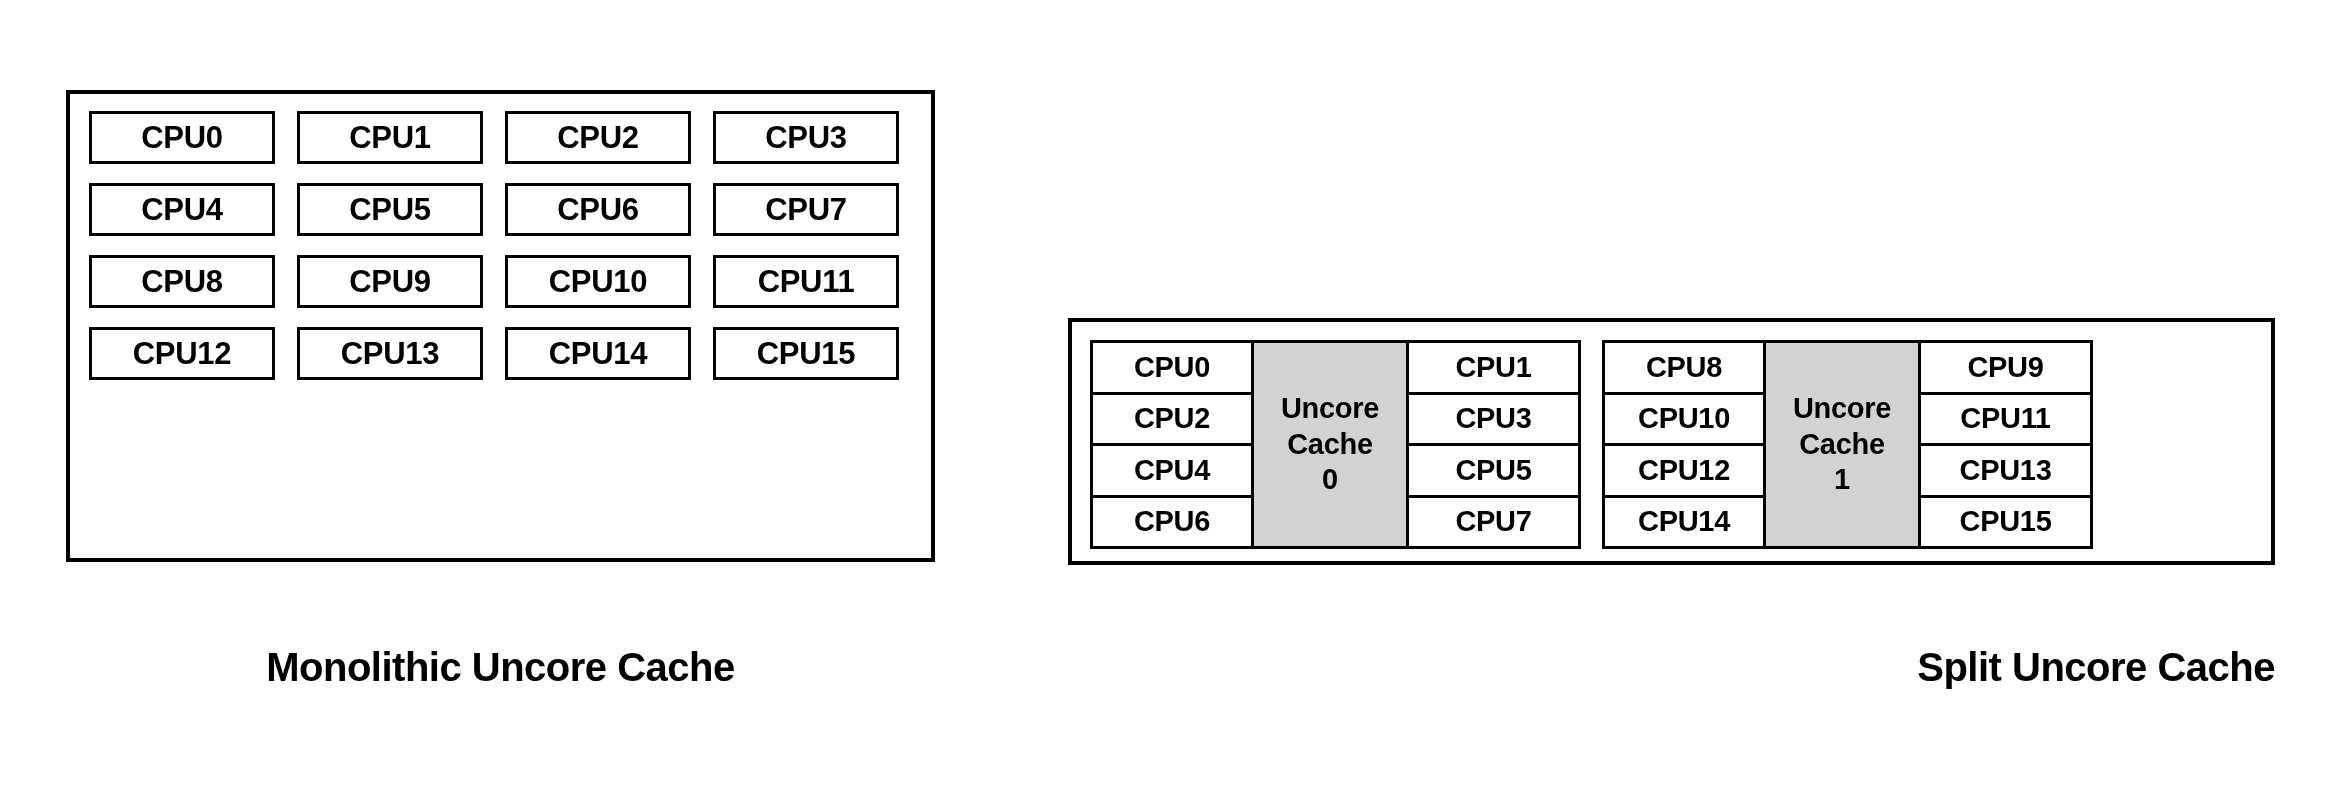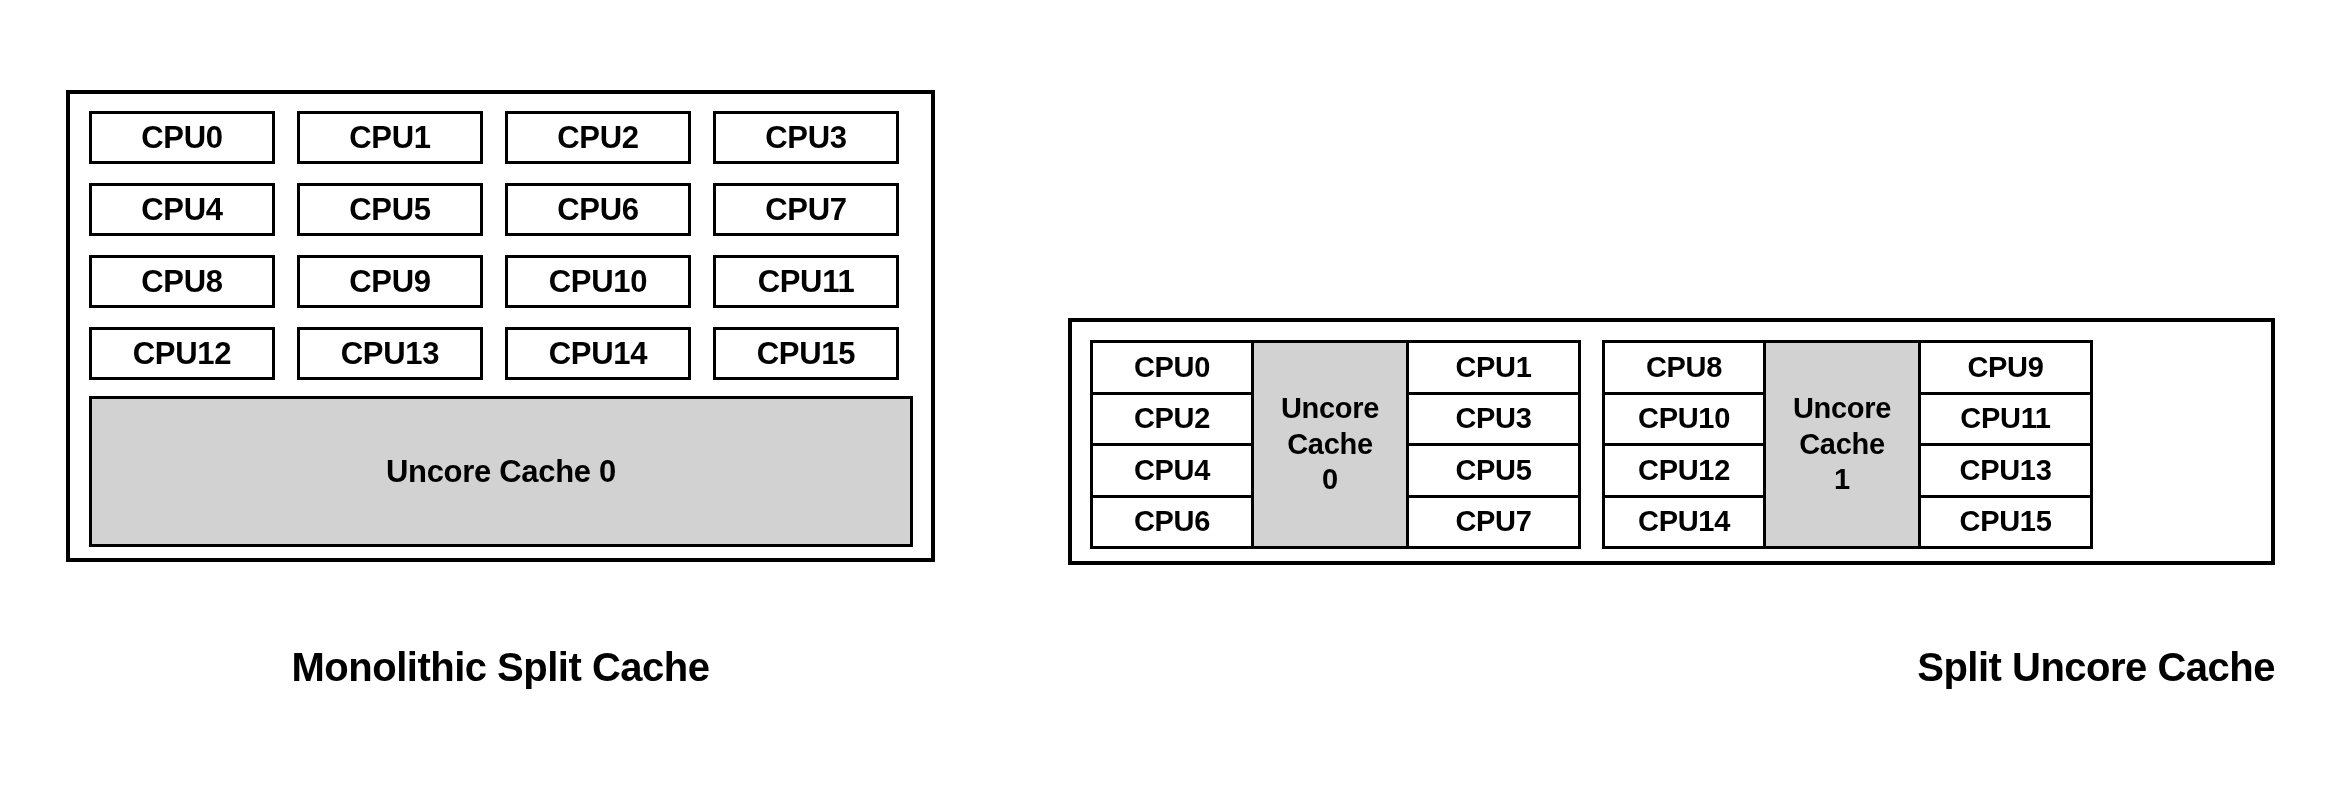--- a/index.html
+++ b/index.html
@@ -179,25 +179,24 @@
 
     <div class="mono-row">
       <div class="mono-cell">CPU12</div>
       <div class="mono-cell">CPU13</div>
       <div class="mono-cell">CPU14</div>
       <div class="mono-cell">CPU15</div>
     </div>
 
   </div>
 
-  <div id="mono-cache">Uncore Cache 0</div>
 
 </div>
 
-<div class="caption" id="caption-mono">Monolithic Split Cache</div>
+<div class="caption" id="caption-mono">Monolithic Uncore Cache</div>
 
 <div id="split-panel">
 
   <div id="split-inner">
 
     <div class="split-group">
       <div class="split-col">
         <div class="split-cell">CPU0</div>
         <div class="split-cell">CPU2</div>
         <div class="split-cell">CPU4</div>

